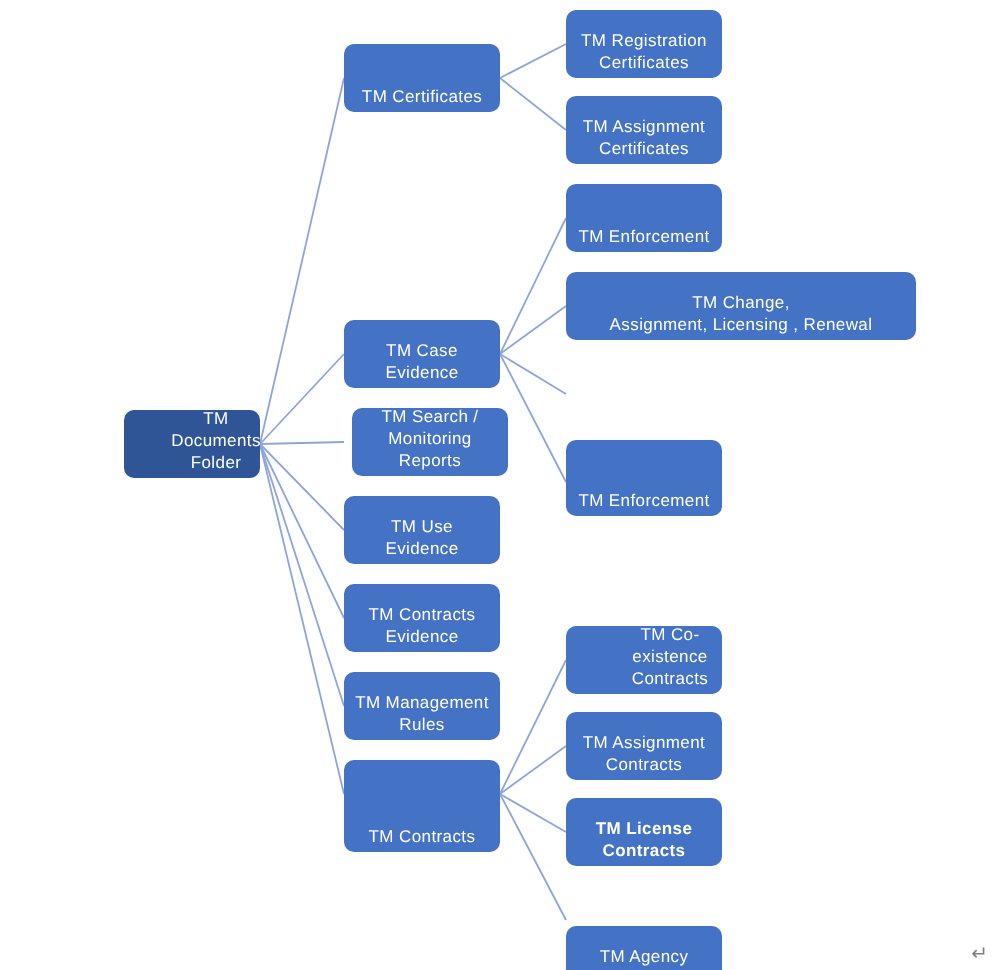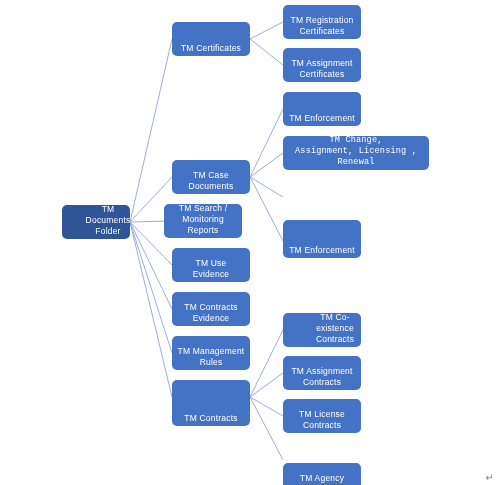--- a/index.html
+++ b/index.html
@@ -84,42 +84,42 @@
       <line x1="250" y1="397" x2="283" y2="373" stroke="#8FA5D8" stroke-width="0.9"></line>
       <line x1="250" y1="397" x2="283" y2="416" stroke="#8FA5D8" stroke-width="0.9"></line>
       <line x1="250" y1="397" x2="283" y2="460" stroke="#8FA5D8" stroke-width="0.9"></line>
     </svg>
 
   <div id="nodes-layer">
       <div class="node root" style="left: 62px; top: 205px; width: 68px; height: 34px; padding-left: 28px;"><span>TM Documents
 Folder</span></div>
       <div class="node branch" style="left: 172px; top: 22px; width: 78px; height: 34px;"><span>TM Certificates</span></div>
       <div class="node branch" style="left: 172px; top: 160px; width: 78px; height: 34px;"><span>TM Case
-Documents</span></div>
-      <div class="node branch" style="left: 164px; top: 204px; width: 78px; height: 34px;"><span>TM Search /
+Evidence</span></div>
+      <div class="node branch" style="left: 176px; top: 204px; width: 78px; height: 34px;"><span>TM Search /
 Monitoring  Reports</span></div>
       <div class="node branch" style="left: 172px; top: 248px; width: 78px; height: 34px;"><span>TM Use Evidence</span></div>
       <div class="node branch" style="left: 172px; top: 292px; width: 78px; height: 34px;"><span>TM Contracts
 Evidence</span></div>
       <div class="node branch" style="left: 172px; top: 336px; width: 78px; height: 34px;"><span>TM Management
 Rules</span></div>
       <div class="node branch" style="left: 172px; top: 380px; width: 78px; height: 46px;"><span>TM Contracts</span></div>
       <div class="node branch" style="left: 283px; top: 5px; width: 78px; height: 34px;"><span>TM Registration
 Certificates</span></div>
       <div class="node branch" style="left: 283px; top: 48px; width: 78px; height: 34px;"><span>TM Assignment
 Certificates</span></div>
       <div class="node branch" style="left: 283px; top: 92px; width: 78px; height: 34px;"><span>TM Enforcement</span></div>
-      <div class="node branch" style="left: 283px; top: 136px; width: 146px; height: 34px; font-family: Liberation Mono, monospace;"><span>TM Change,
+      <div class="node branch" style="left: 283px; top: 136px; width: 175px; height: 34px;"><span>TM Change,
 Assignment,  Licensing ,  Renewal</span></div>
       <div class="node branch" style="left: 283px; top: 180px; width: 78px; height: 34px; margin-top: 40px;"><span>TM Disputes</span></div>
       <div class="node branch" style="left: 283px; top: 224px; width: 78px; height: 34px;"><span>TM Enforcement</span></div>
       <div class="node branch" style="left: 283px; top: 313px; width: 78px; height: 34px; padding-left: 30px;"><span>TM Co-existence
 Contracts</span></div>
       <div class="node branch" style="left: 283px; top: 356px; width: 78px; height: 34px;"><span>TM Assignment
 Contracts</span></div>
-      <div class="node branch" style="left: 283px; top: 399px; width: 78px; height: 34px;"><span>TM License
+      <div class="node branch" style="left: 283px; top: 399px; width: 78px; height: 34px; font-weight: bold;"><span>TM License
 Contracts</span></div>
       <div class="node branch" style="left: 283px; top: 463px; width: 78px; height: 34px;"><span>TM Agency
 Contracts</span></div>
     </div>
 
   <span class="para-mark">↵</span>
 </div>
 
 </body></html>

